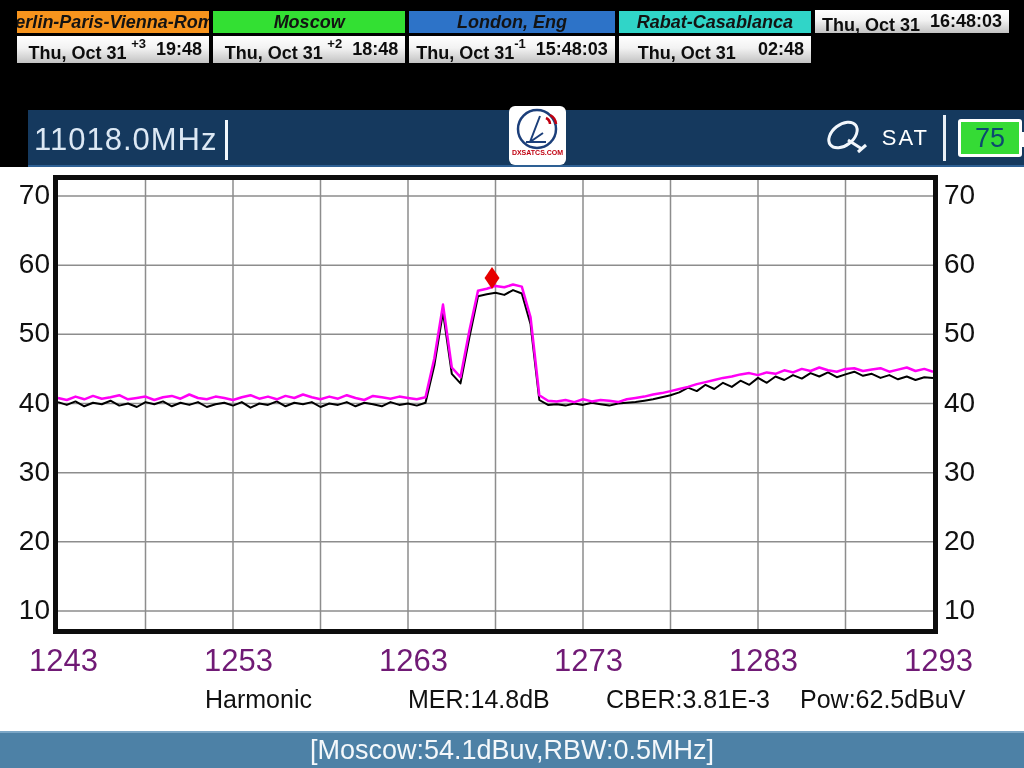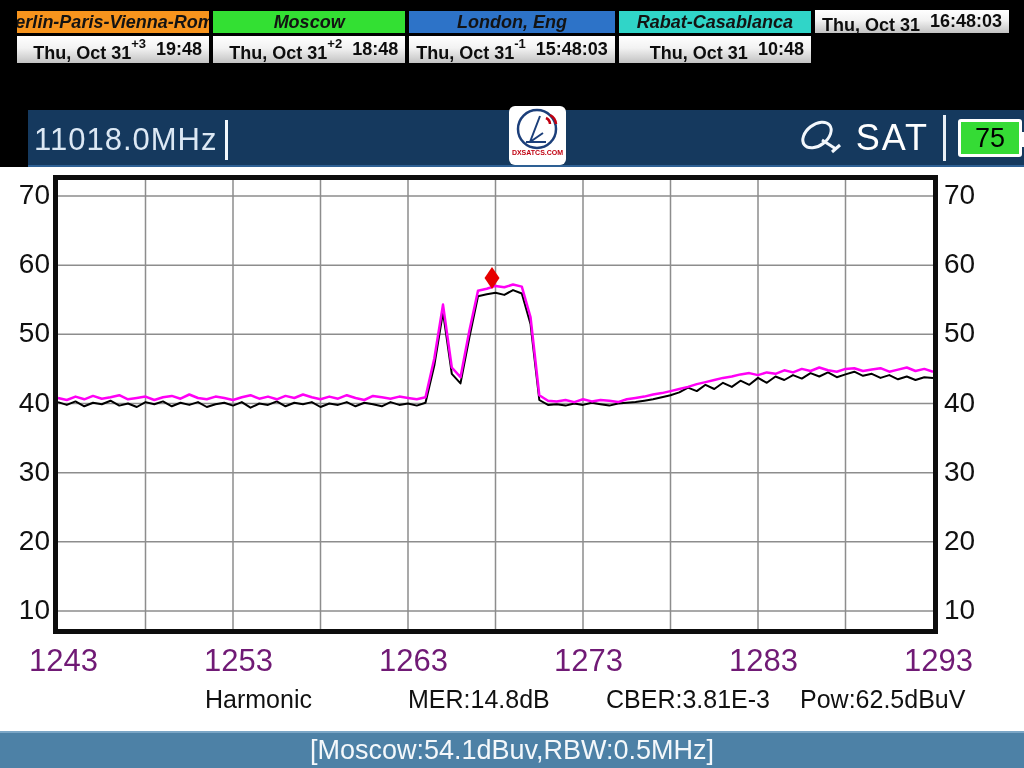--- a/index.html
+++ b/index.html
@@ -16,39 +16,39 @@
   .clock-city {
     border:2px solid #000; display:flex; align-items:center; justify-content:center;
     font-size:18px; font-weight:bold; font-style:italic; color:#131313; overflow:hidden; white-space:nowrap;
   }
   .clock-date {
     border:2px solid #000; border-top:1px solid #000;
     background:linear-gradient(#ffffff 0%, #f2f2f2 45%, #c2c2c2 100%);
     display:flex; align-items:center; font-size:18px; font-weight:bold; color:#0d0d0d;
     padding:0 7px; white-space:nowrap;
   }
-  .clock-date .d { flex:1; text-align:right;margin-top:8px; }
+  .clock-date .d { flex:1; text-align:center;margin-top:8px; }
   .clock-date .off { font-size:13px; position:relative; top:-6px; margin-right:10px; }
   .clock-date .t { text-align:left; }
 
   
   .header-bar { position:absolute; left:0; top:110px; width:1024px; height:57px;
     background:#15395E; border-bottom:2px solid #2E6094;margin-left:28px; }
   .freq { position:absolute; left:6px; top:10px; font-size:31px; color:#DCE8F4;
     letter-spacing:1px; display:flex; align-items:center; background:transparent; border:none; }
   .cursor { display:inline-block; width:3px; height:40px; background:#F2F7FC; margin-left:8px; }
   .logo { position:absolute; left:481px; top:-4px; width:57px; height:59px; background:#fff;
     border-radius:6px; display:flex; flex-direction:column; align-items:center; }
   .logo-text { font-size:7px; font-weight:bold; color:#C00010; margin-top:-3px; letter-spacing:0; }
   .sat-group { position:absolute; right:30px; top:4px; display:flex; align-items:center; height:48px; }
-  .sat-label { color:#fff; font-size:36px; letter-spacing:2px; margin:0 14px 0 10px; }
+  .sat-label { color:#fff; font-size:22px; letter-spacing:2px; margin:0 14px 0 10px; }
   .sat-divider { width:3px; height:46px; background:#E8EFF6; margin-right:12px; }
   .battery { position:relative; width:64px; height:38px; border:3px solid #fff; border-radius:3px;
     background:#35DB35; display:flex; align-items:flex-end; justify-content:center;
-    font-size:27px; color:#000000; }
+    font-size:27px; color:#0c4a6e; }
   .battery-nub { position:absolute; right:-11px; top:10px; width:8px; height:15px;
     background:#fff; border-radius:0 2px 2px 0; }
 
   
   .main-panel { position:absolute; left:0; top:167px; width:1024px; height:648px; background:#fff; }
   .plot-svg { position:absolute; left:53px; top:8px; }
   .ycol { position:absolute; top:0; width:46px; height:480px; }
   .ycol-left { left:4px; text-align:right; }
   .ycol-right { left:944px; text-align:left; }
   .ytick { position:absolute; width:46px; font-size:28px; color:#111; }
@@ -91,21 +91,21 @@
       <span class="t">18:48</span>
     </div>
     <div class="clock-date">
       <span class="d">Thu, Oct 31</span>
       <span class="off">-1</span>
       <span class="t">15:48:03</span>
     </div>
     <div class="clock-date">
       <span class="d">Thu, Oct 31</span>
       <span class="off"></span>
-      <span class="t">10:48</span>
+      <span class="t">02:48</span>
     </div>
   </div>
 
   <div class="header-bar">
     <div class="freq">
       <span>11018.0MHz</span>
       <span class="cursor"></span>
     </div>
 
     <div class="logo">

